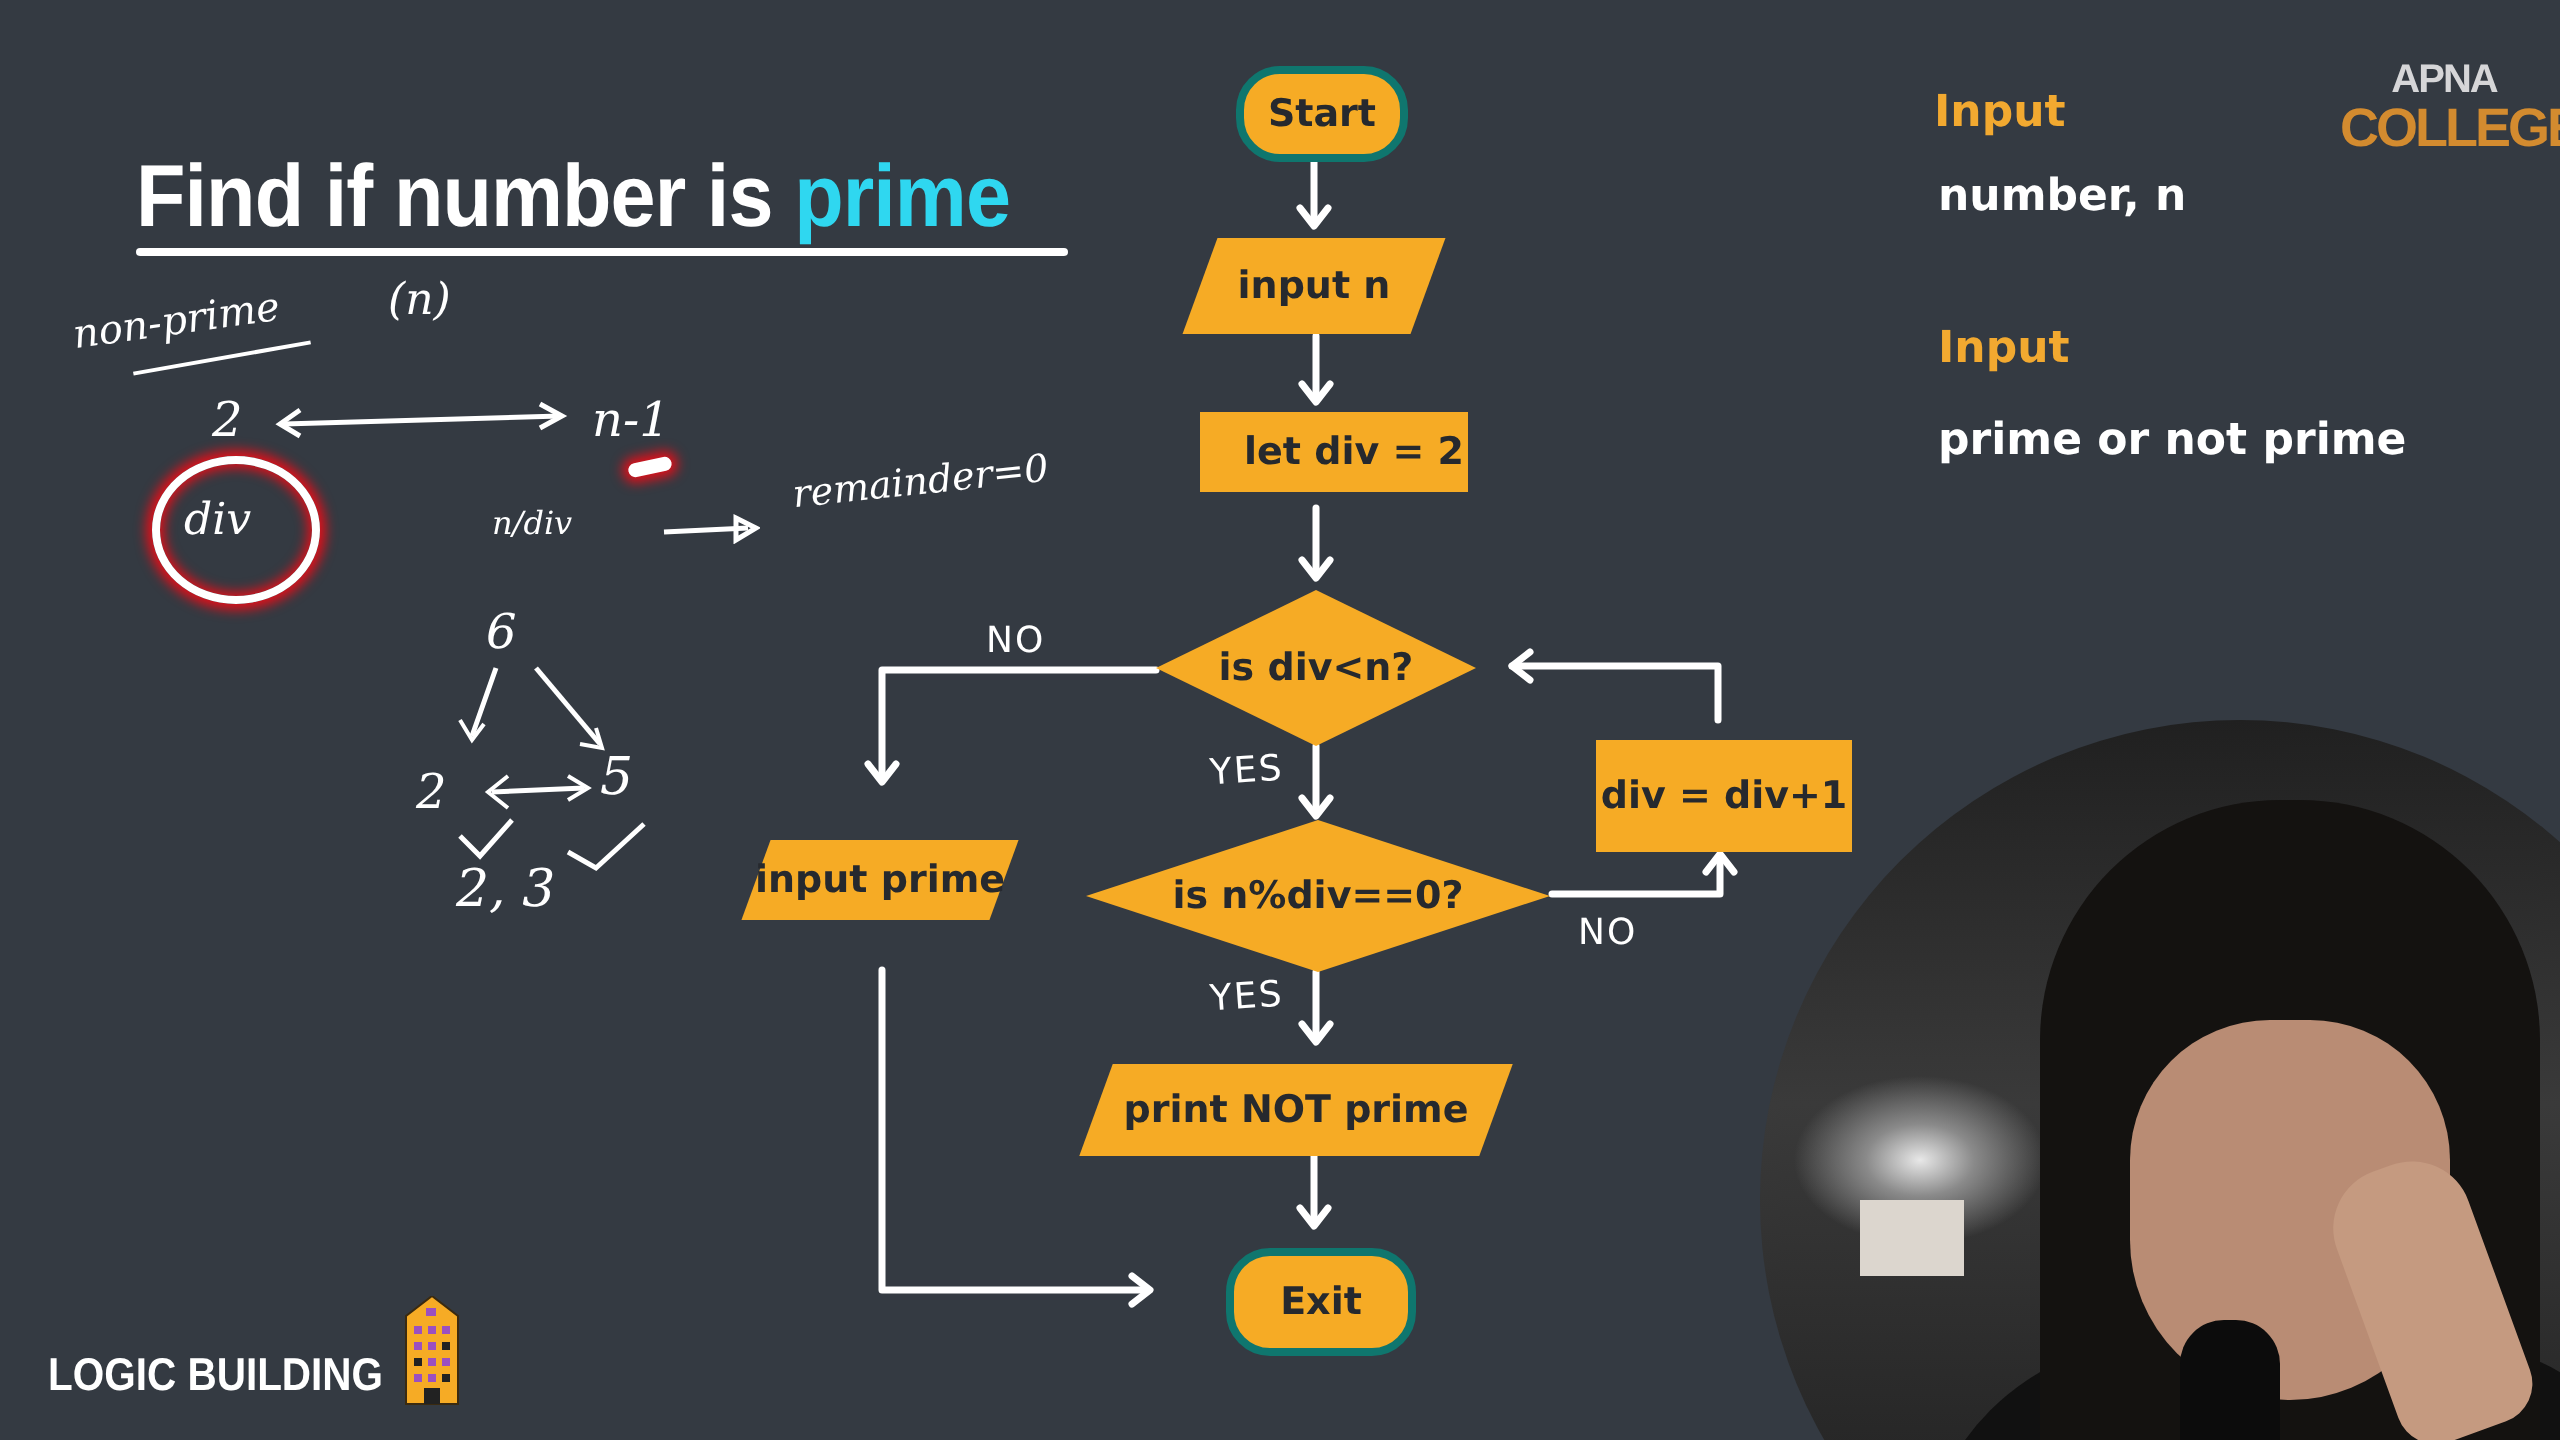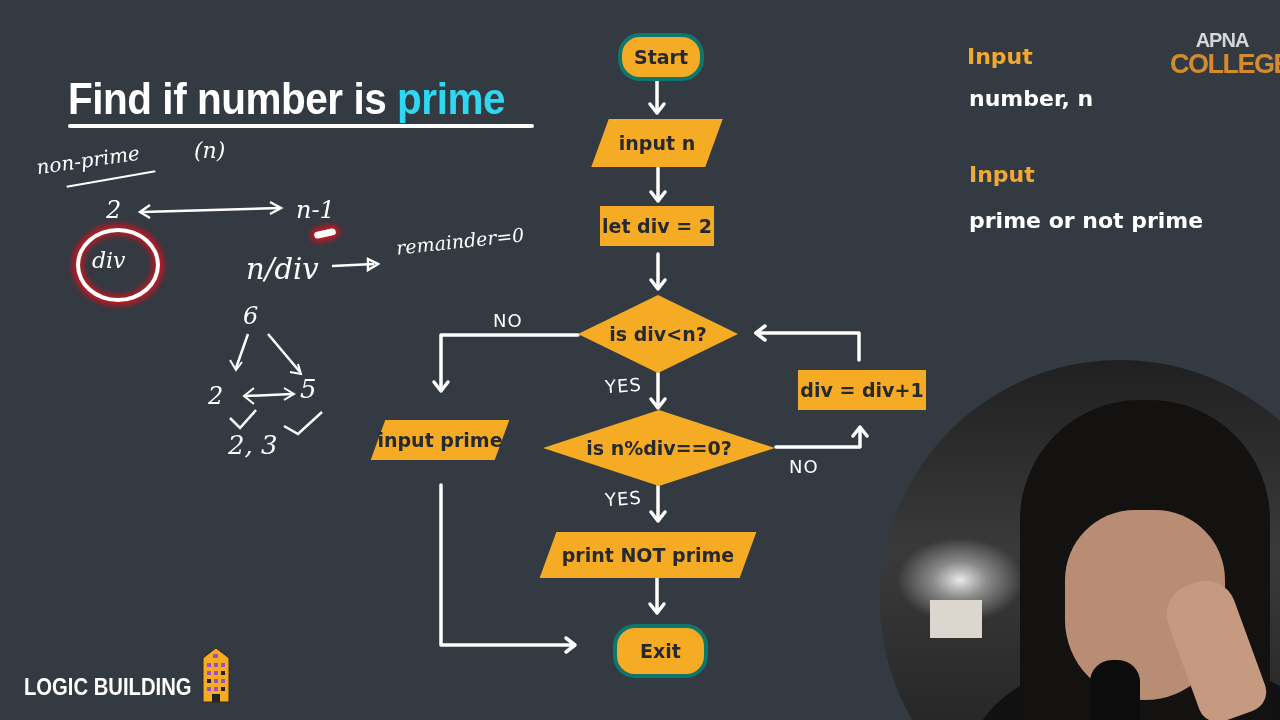--- a/index.html
+++ b/index.html
@@ -46,21 +46,21 @@
   <div class="abs hand" style="left:106px;top:196px;font-size:24px;">2</div>
   <svg class="abs" style="left:136px;top:200px;" width="150" height="20">
     <line x1="6" y1="12" x2="144" y2="8" stroke="#fff" stroke-width="2.5"></line>
     <polyline points="14,5 4,12 14,18" fill="none" stroke="#fff" stroke-width="2.5"></polyline>
     <polyline points="134,2 145,8 134,14" fill="none" stroke="#fff" stroke-width="2.5"></polyline>
   </svg>
   <div class="abs hand" style="left:296px;top:196px;font-size:24px;">n-1</div>
   <div class="abs" style="left:314px;top:230px;width:22px;height:7px;background:#fff;border-radius:4px;box-shadow:0 0 6px 3px #e0101a;transform:rotate(-12deg);"></div>
   <div class="abs" style="left:76px;top:228px;width:76px;height:66px;border:4px solid #fff;border-radius:50%;box-shadow:0 0 6px 3px #e0101a, inset 0 0 6px 2px #e0101a;"></div>
   <div class="abs hand" style="left:92px;top:248px;font-size:22px;">div</div>
-  <div class="abs hand" style="left:246px;top:252px;font-size:29px;text-align:right;">n/div</div>
+  <div class="abs hand" style="left:246px;top:252px;font-size:16px;text-align:right;">n/div</div>
   <svg class="abs" style="left:330px;top:256px;" width="50" height="16">
     <line x1="2" y1="10" x2="44" y2="8" stroke="#fff" stroke-width="2.5"></line>
     <polygon points="38,3 48,8 38,14" fill="none" stroke="#fff" stroke-width="2.5"></polygon>
   </svg>
   <div class="abs hand" style="left:396px;top:230px;font-size:19px;transform:rotate(-6deg);">remainder=0</div>
 
   <div class="abs hand" style="left:243px;top:302px;font-size:24px;">6</div>
   <svg class="abs" style="left:200px;top:330px;" width="140" height="150">
     <line x1="48" y1="4" x2="36" y2="38" stroke="#fff" stroke-width="2.5"></line>
     <polyline points="30,30 36,40 42,32" fill="none" stroke="#fff" stroke-width="2"></polyline>
@@ -110,41 +110,41 @@
     <polyline points="441,485 441,645 574,645"></polyline>
     <polyline points="566,638 575,645 566,652"></polyline>
   </g>
 </svg>
 
 <div class="node pill" style="left:618px;top:33px;width:78px;height:40px;">Start</div>
 <div class="node para" style="left:600px;top:119px;width:114px;height:48px;">
     <div class="shape"></div>
     <span>input n</span>
   </div>
-<div class="node" style="left:600px;top:206px;width:114px;height:40px;">let div = 2</div>
+<div class="node" style="left:600px;top:206px;width:114px;height:40px;padding-left:20px;">let div = 2</div>
 
 <div class="node diamond" style="left:578px;top:295px;width:160px;height:78px;">
   <svg width="160" height="78">
       <polygon points="80,0 160,39 80,78 0,39" fill="#f6ab25"></polygon>
     </svg>
   <span>is div&lt;n?</span>
 </div>
 <div class="label" style="left:493px;top:310px;">NO</div>
 <div class="label" style="left:605px;top:375px;transform:rotate(-4deg);">YES</div>
 
 <div class="node diamond" style="left:543px;top:410px;width:232px;height:76px;">
   <svg width="232" height="76">
       <polygon points="116,0 232,38 116,76 0,38" fill="#f6ab25"></polygon>
     </svg>
   <span>is n%div==0?</span>
 </div>
 <div class="label" style="left:789px;top:456px;">NO</div>
 <div class="label" style="left:605px;top:488px;transform:rotate(-4deg);">YES</div>
 
-<div class="node" style="left:798px;top:370px;width:128px;height:40px;">div = div+1</div>
+<div class="node" style="left:798px;top:370px;width:128px;height:56px;">div = div+1</div>
 
 <div class="node para" style="left:378px;top:420px;width:124px;height:40px;">
     <div class="shape"></div>
     <span>input prime</span>
   </div>
 <div class="node para" style="left:548px;top:532px;width:200px;height:46px;">
     <div class="shape"></div>
     <span>print NOT prime</span>
   </div>
 <div class="node pill" style="left:613px;top:624px;width:87px;height:46px;">Exit</div>

